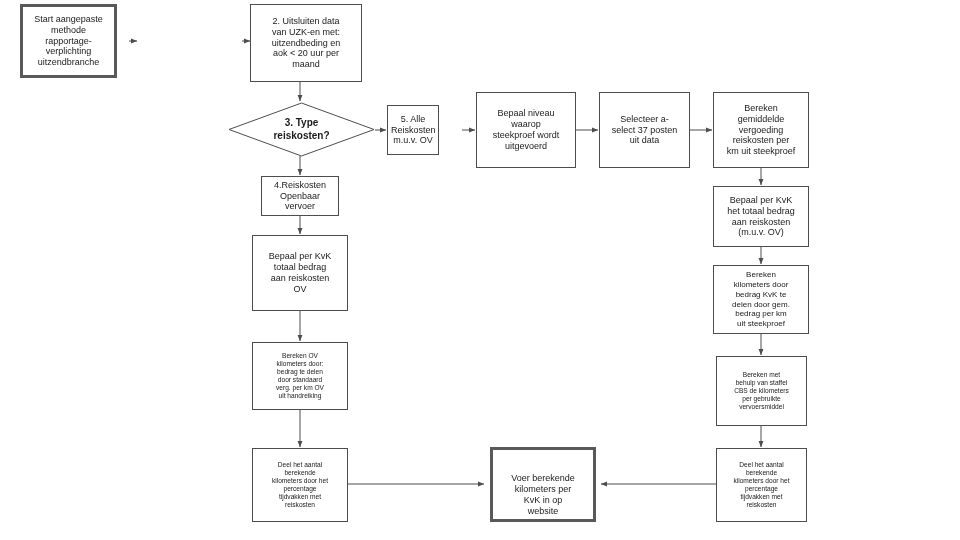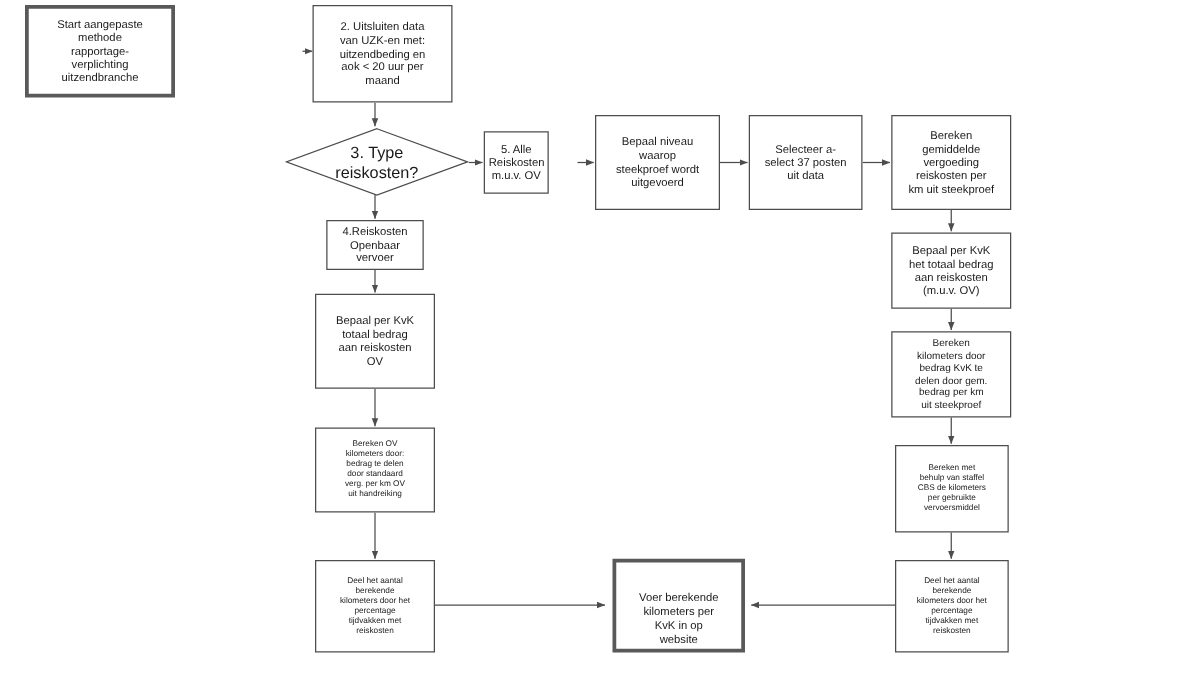--- a/index.html
+++ b/index.html
@@ -59,24 +59,25 @@
     text-align: center;
   }
   .diamond-wrap svg.shape {
     position: absolute;
     left: 0;
     top: 0;
   }
   .diamond-wrap .txt {
     position: relative;
     z-index: 2;
-    font-size: 13px;
+    font-size: 10px;
     color: #1a1a1a;
     line-height: 1.22;
     white-space: pre-line;
+    font-weight: bold;
   }
 </style>
 </head>
 <body>
 
 <div id="canvas">
 
   <svg class="edges" viewBox="0 0 960 540">
     <defs>
       <marker id="arw" markerWidth="8" markerHeight="8" refX="6.4" refY="3" orient="auto" markerUnits="userSpaceOnUse">
@@ -97,21 +98,21 @@
       <path d="M761,333 L761,355"></path>
       <path d="M761,425 L761,447"></path>
       <path d="M300,216 L300,234"></path>
       <path d="M300,311 L300,341"></path>
       <path d="M300,410 L300,447"></path>
       <path d="M300,484 L484,484"></path>
       <path d="M761,484 L601,484"></path>
     </g>
   </svg>
 
-  <div class="node thick fs-9" style="left:20px; top:4px; width:120px; height:74px;">
+  <div class="node thick fs-9" style="left:20px; top:4px; width:97px; height:74px;">
     <span class="txt">Start aangepaste
 methode
 rapportage-
 verplichting
 uitzendbranche</span>
   </div>
 
 
   <div class="node fs-9" style="left:250px; top:4px; width:112px; height:78px;">
     <span class="txt">2. Uitsluiten data

